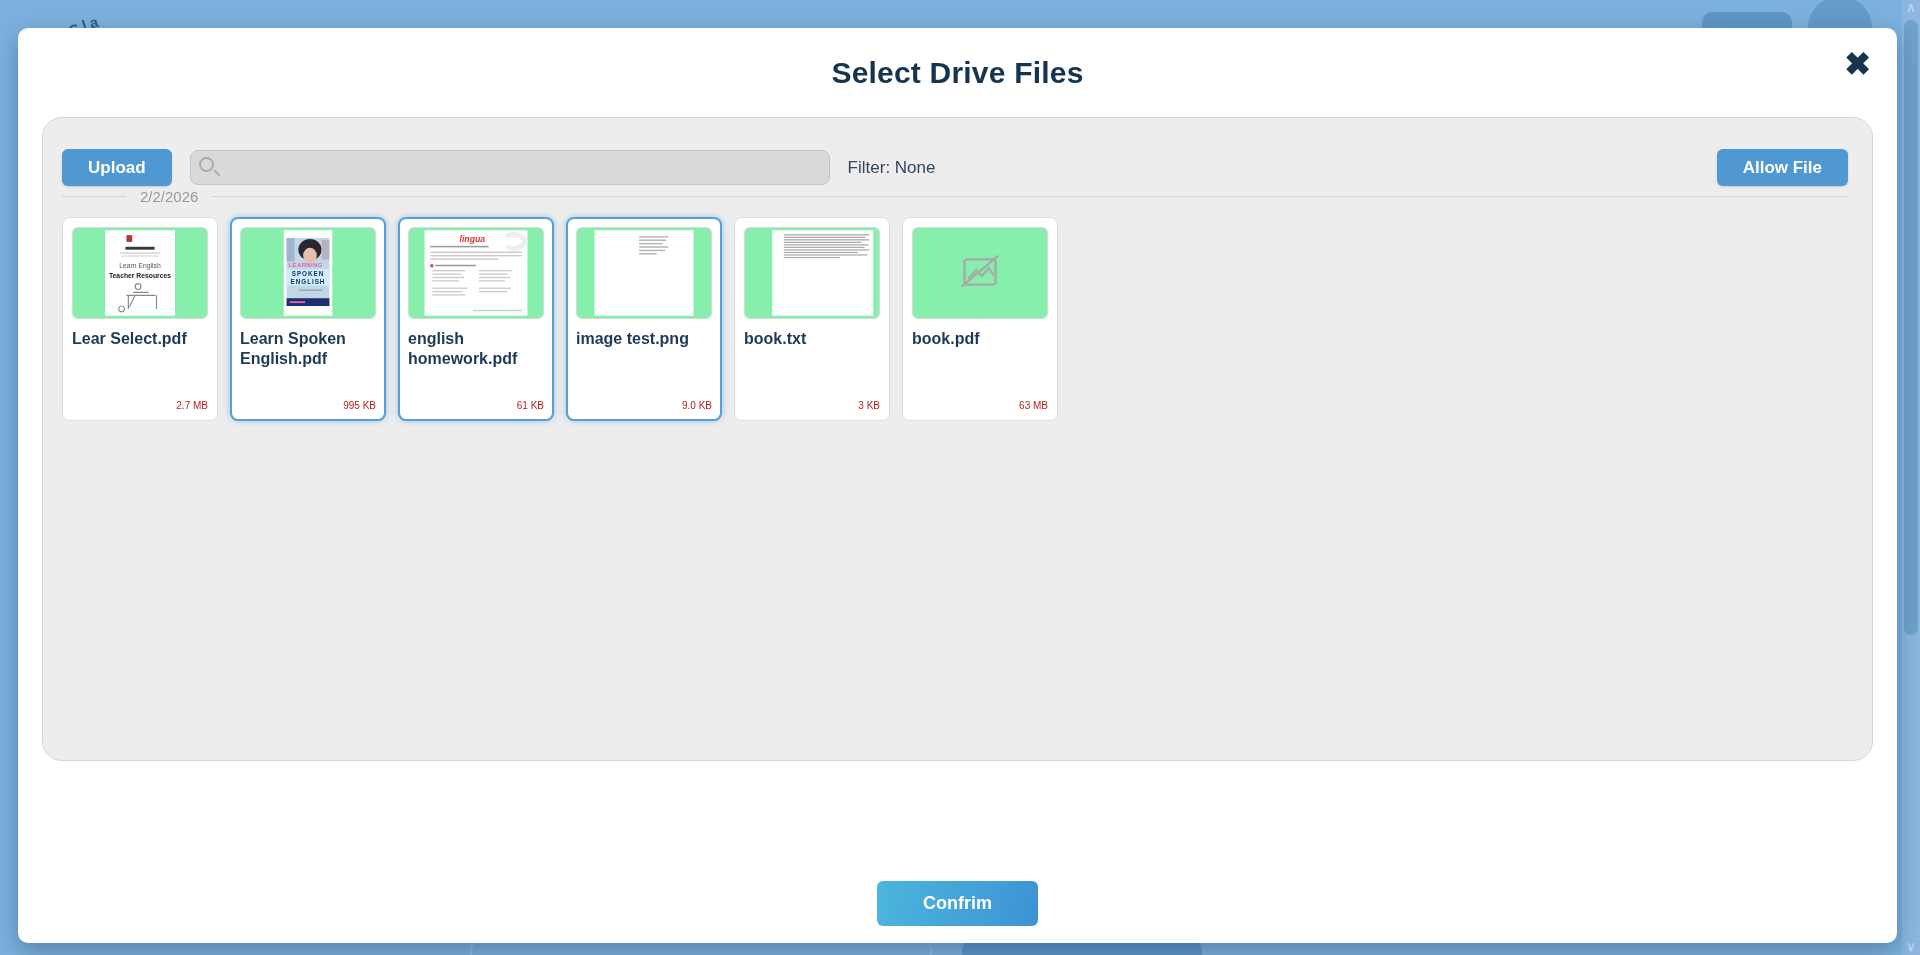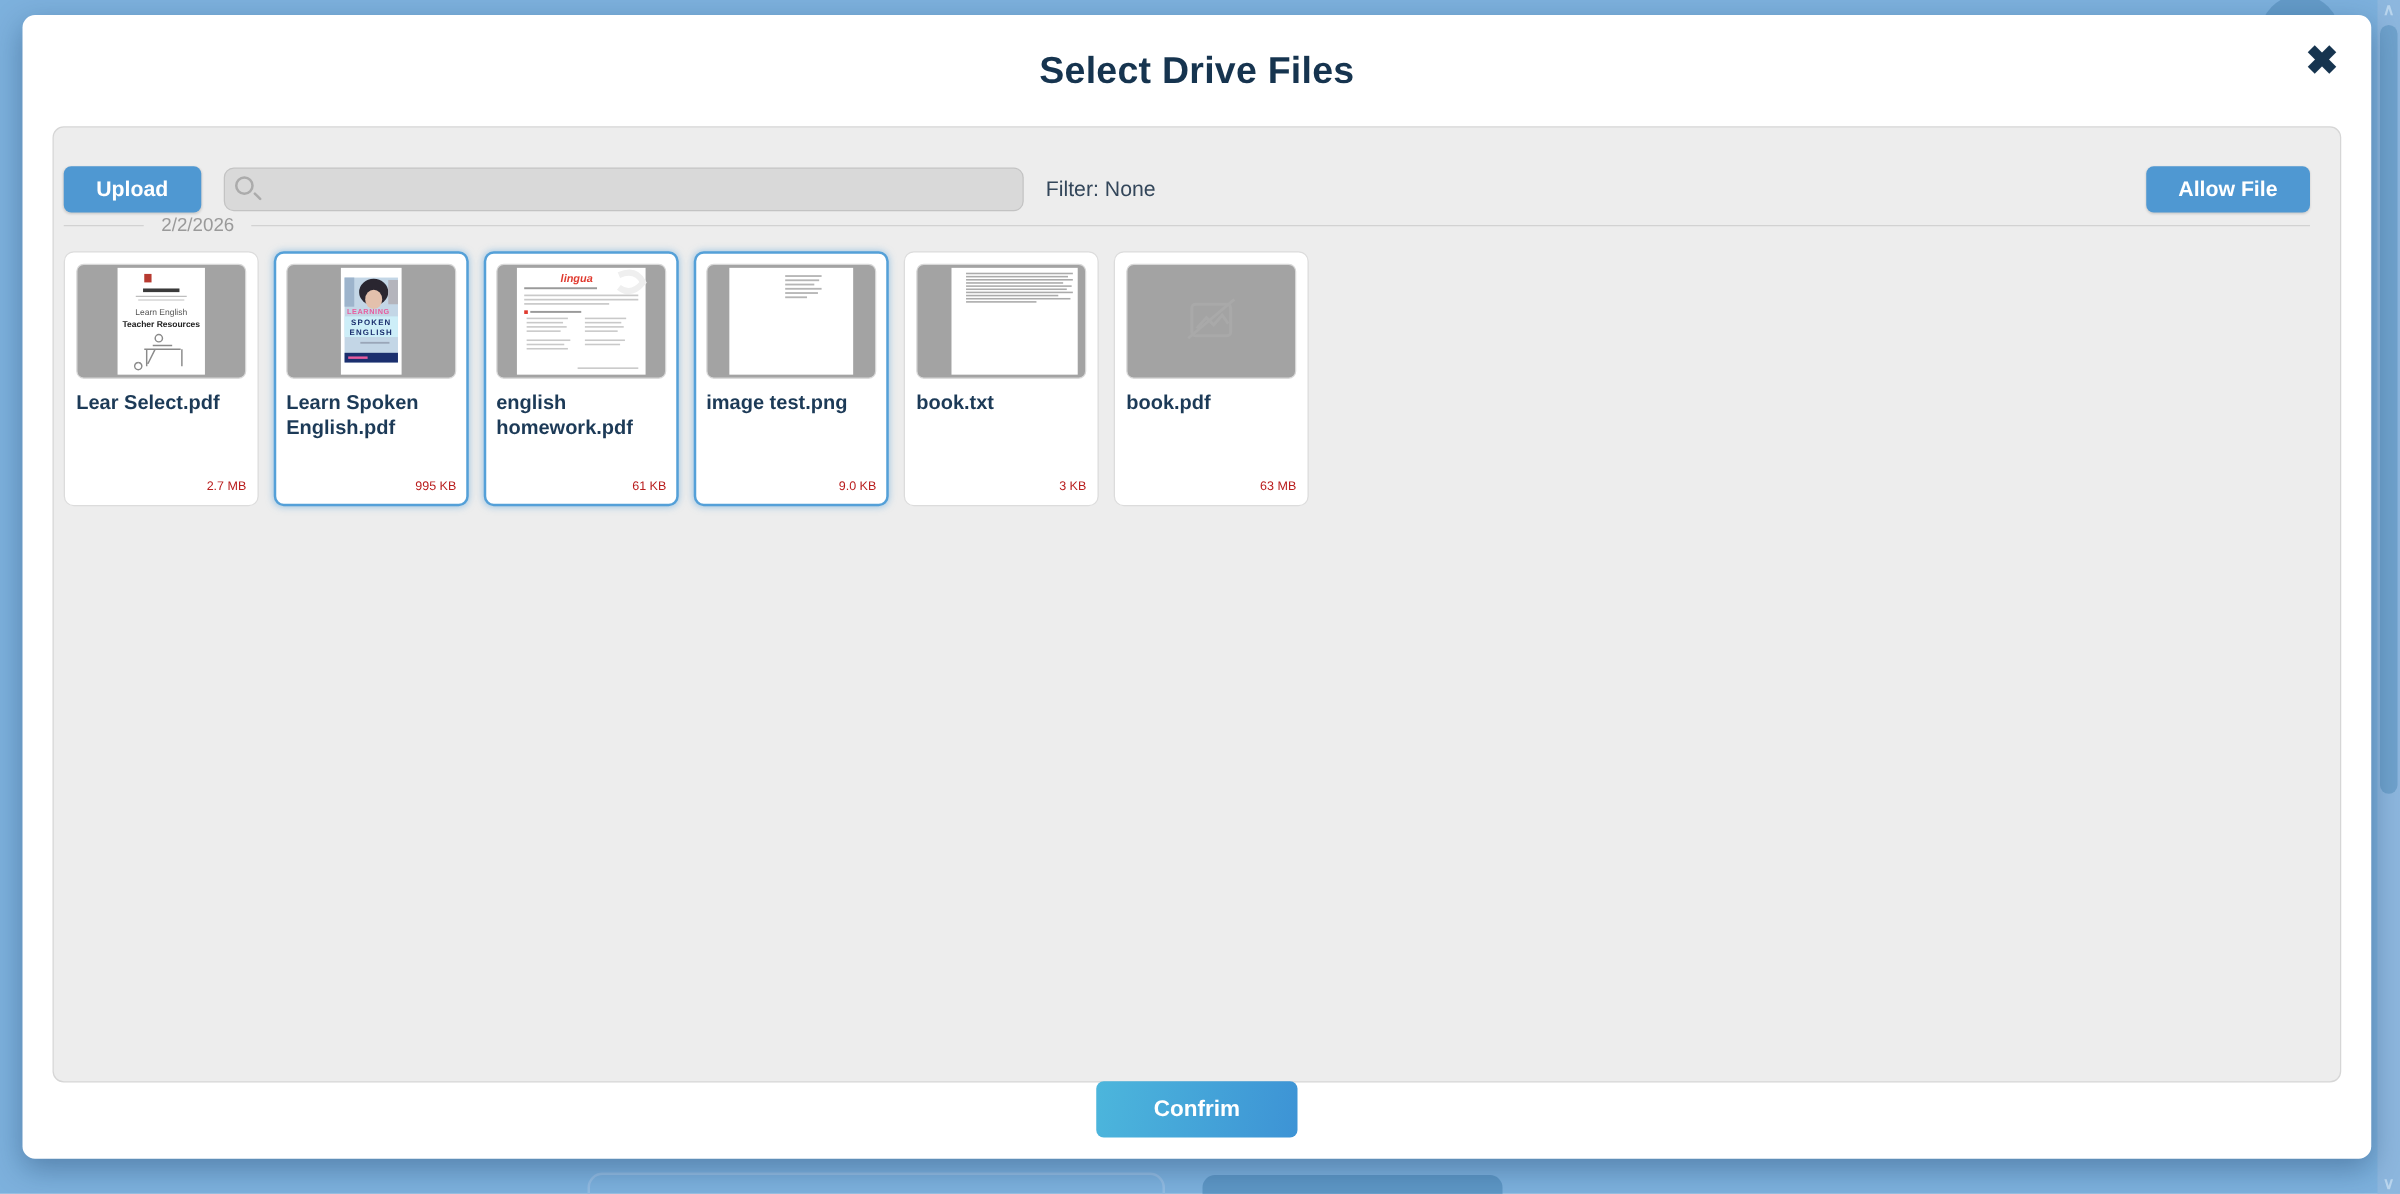--- a/index.html
+++ b/index.html
@@ -23,31 +23,31 @@
 
   
   .scrollbar { position:absolute; right:0; top:0; width:18px; height:955px;
     background:#8db7de; display:flex; flex-direction:column; align-items:center; }
   .scroll-arrow { color:#bad6ee; font-size:13px; font-weight:bold; line-height:16px;
     height:16px; width:18px; text-align:center; user-select:none; }
   .scroll-thumb { width:14px; height:615px; margin-top:4px; background:#6fa2cc; border-radius:7px; }
   .scroll-spacer { flex:1; }
 
   
-  .modal { position:absolute; left:18px; top:12px; width:1879px; height:915px;
+  .modal { position:absolute; left:18px; top:28px; width:1879px; height:915px;
     background:#ffffff; border-radius:10px;
     box-shadow:0 8px 24px rgba(10,40,80,.35); }
   .modal-title { text-align:center; margin-top:28px; font-size:30px; font-weight:bold;
     color:#16344f; letter-spacing:.2px; }
   .modal-close { position:absolute; right:26px; top:18px; font-size:32px; font-weight:bold;
     color:#16344f; cursor:pointer; line-height:36px; }
 
-  .panel { position:absolute; left:24px; top:89px; width:1831px; height:765px;
-    background:#ededed; border:1px solid #d6d6d6; border-radius:9px;
-    padding:30px 24px 24px 8px; }
+  .panel { position:absolute; left:24px; top:89px; width:1831px; height:644px;
+    background:#ededed; border:1px solid #d6d6d6; border-radius:20px;
+    padding:30px 24px 24px 19px; }
 
   .toolbar { display:flex; align-items:center; height:39px; }
   .btn-blue { background:#4f98d2; color:#ffffff; border:none; border-radius:6px;
     font-family:"Liberation Sans",sans-serif; font-size:17px; font-weight:bold;
     height:37px; padding:0 26px; cursor:pointer;
     box-shadow:0 1px 2px rgba(0,0,0,.15); }
   .search-wrap { position:relative; margin-left:18px; width:640px; }
   .search-input { width:640px; height:35px; background:#d9d9d9; border:1px solid #c3c3c3;
     border-radius:8px; padding:0 12px 0 36px; font-size:16px; color:#444;
     font-family:"Liberation Sans",sans-serif; outline:none; }
@@ -61,21 +61,21 @@
   .date-row { display:flex; align-items:center; height:18px; }
   .date-line-start { width:64px; height:1px; background:#d2d2d2; }
   .date-text { color:#9a9a9a; font-size:15px; padding:0 14px; }
   .date-line-end { flex:1; height:1px; background:#d2d2d2; }
 
   .cards { display:flex; margin-top:12px; gap:12px; }
   .card { width:156px; height:204px; background:#ffffff; border:1px solid #dcdcdc;
     border-radius:8px; padding:9px; display:flex; flex-direction:column; cursor:pointer; }
   .card.selected { border:2px solid #54a0d8; padding:8px;
     box-shadow:0 0 6px rgba(84,160,216,.55); }
-  .thumb { width:100%; height:92px; background:#a3a3a3; border:1px solid #d8d8d8;
+  .thumb { width:100%; height:92px; background:#86efac; border:1px solid #d8d8d8;
     border-radius:6px; overflow:hidden; flex:none; }
   .thumb svg { display:block; width:100%; height:100%; }
   .file-name { margin-top:10px; font-size:16px; font-weight:bold; color:#1c3a57;
     line-height:1.25; word-wrap:break-word; }
   .file-size { margin-top:auto; font-size:10px; color:#b91c1c;text-align:right; }
 
   .confirm-row { position:absolute; left:0; right:0; top:853px; text-align:center; }
   .btn-confirm { background:linear-gradient(100deg,#4cb6dc 0%,#3d93d5 100%);
     color:#ffffff; border:none; border-radius:6px; font-family:"Liberation Sans",sans-serif;
     font-size:18px; font-weight:bold; width:161px; height:45px; cursor:pointer; }

